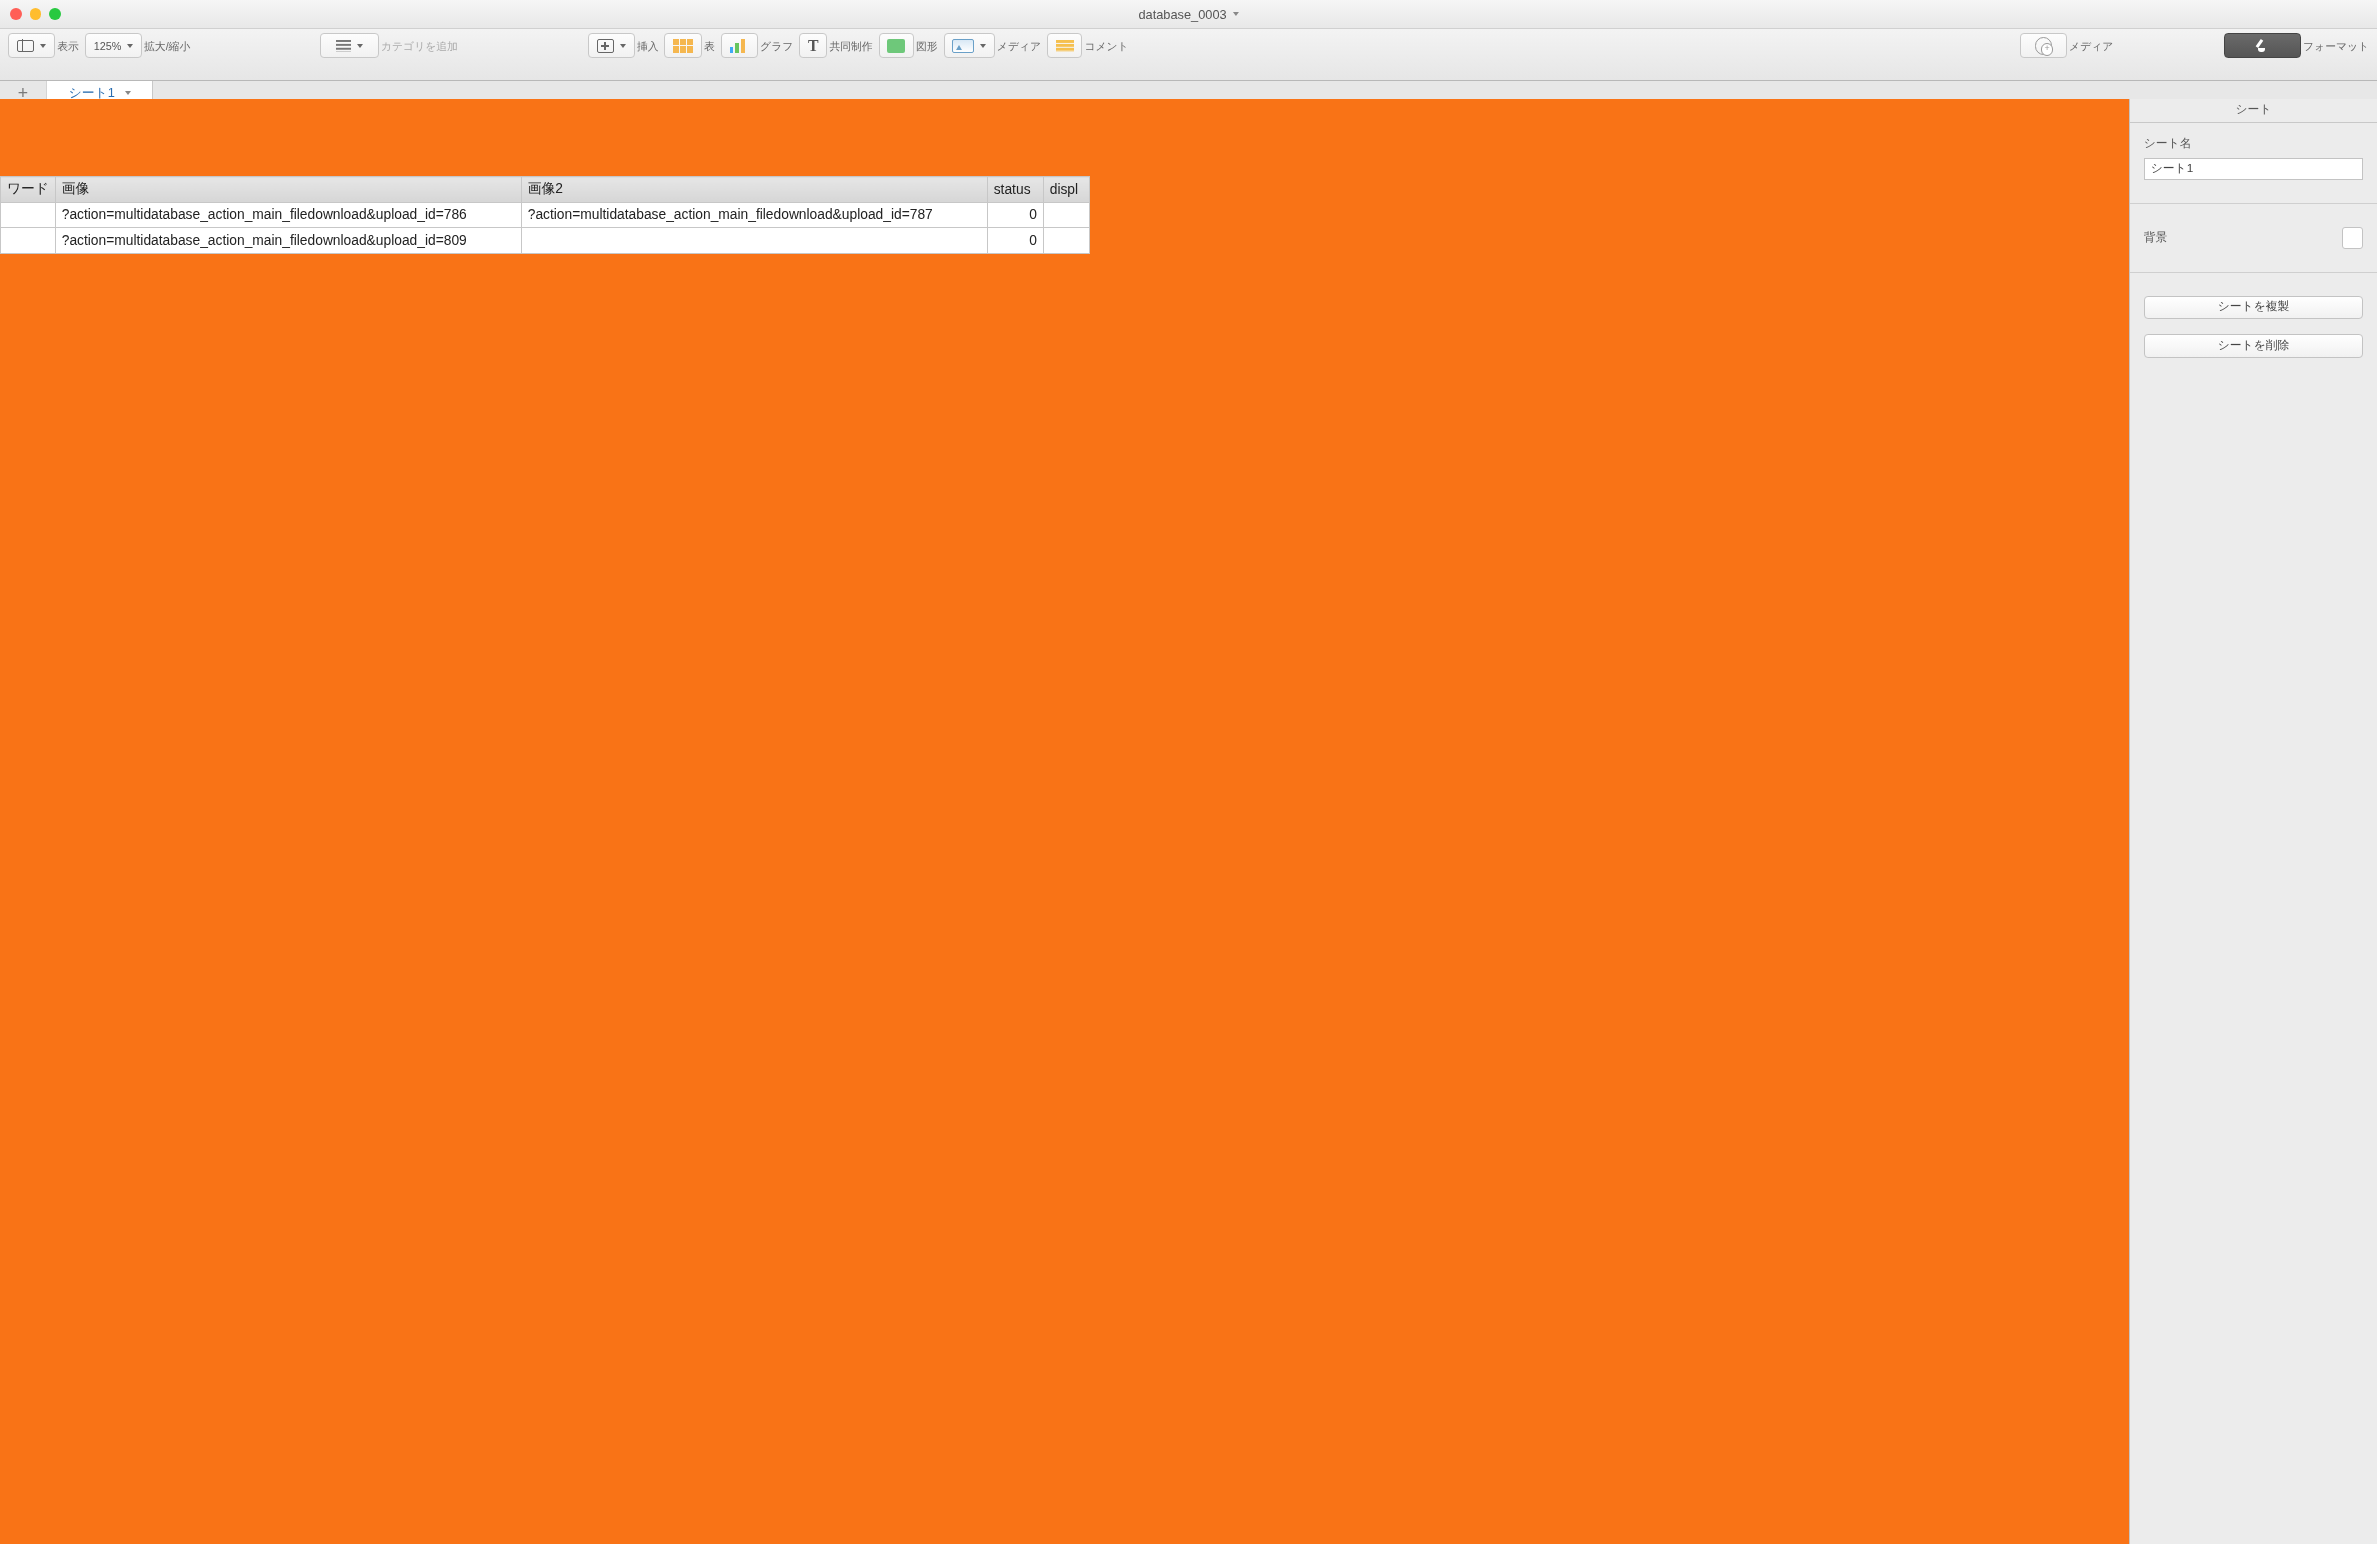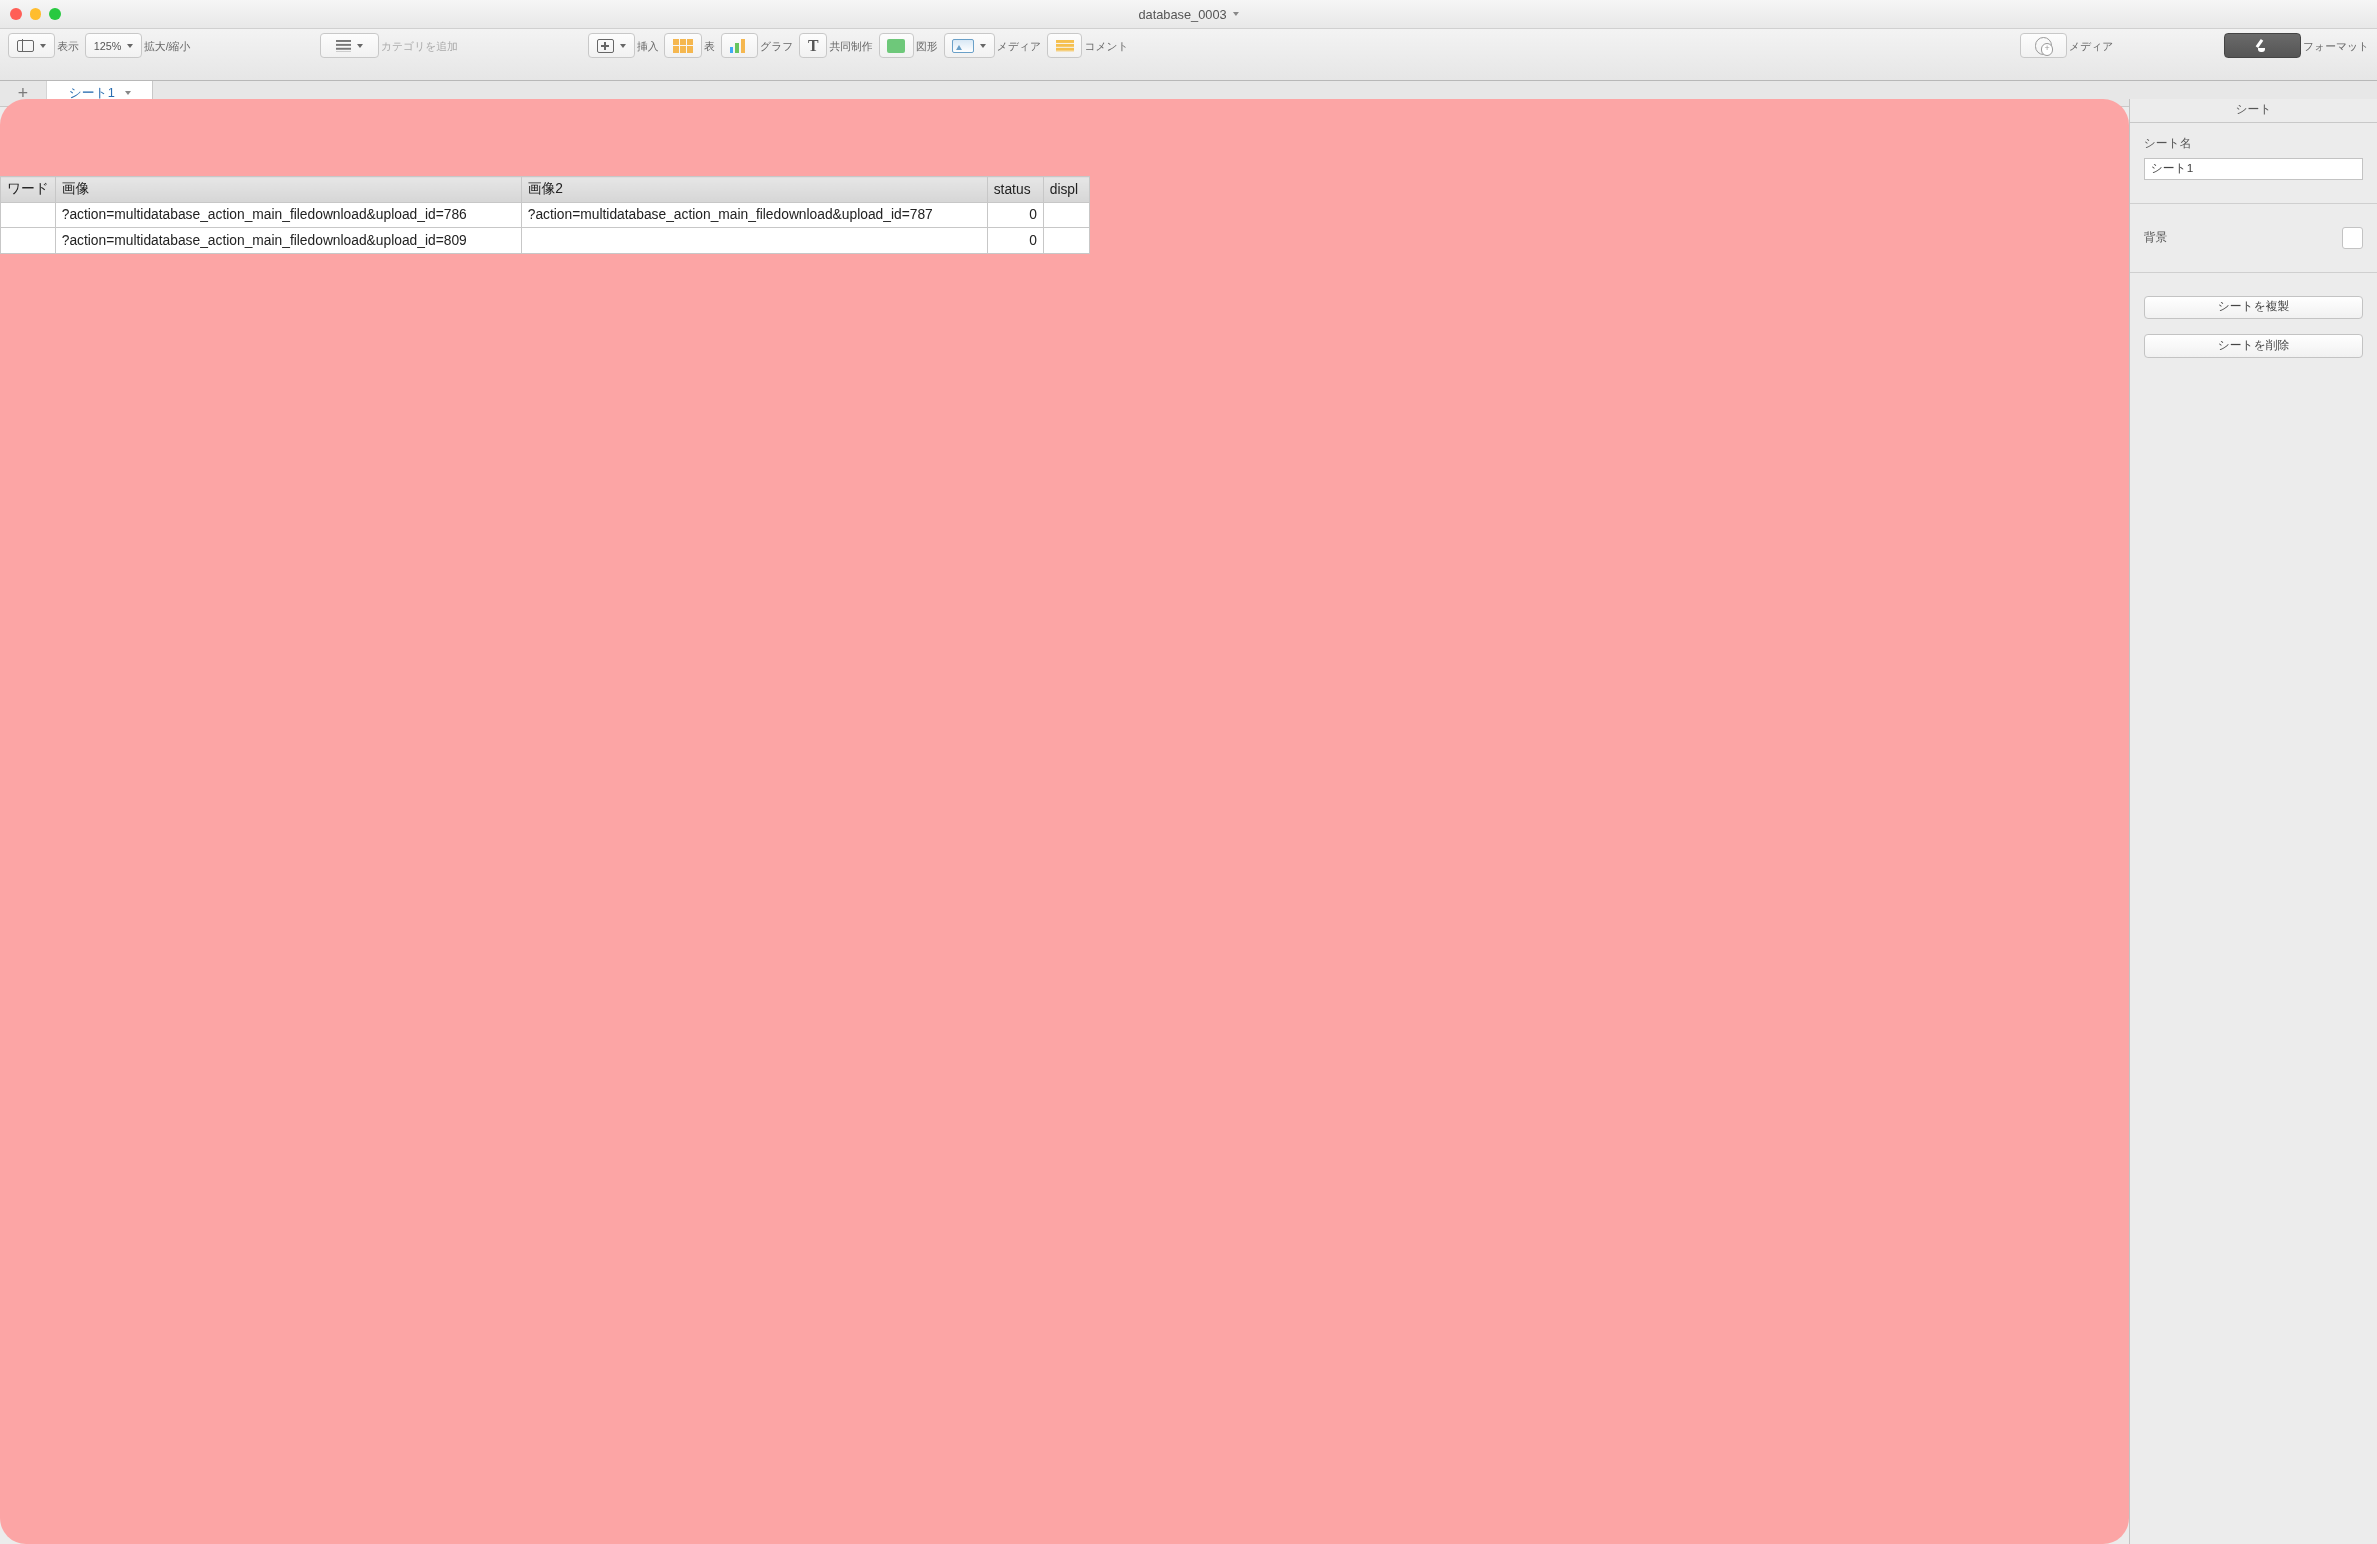--- a/index.html
+++ b/index.html
@@ -50,21 +50,21 @@
 
 
 .tabstrip{ height:25.6px; background:#e7e7e7;border-bottom:1px solid #c8c8c8;display:flex;align-items:stretch;}
 .tab-add{ width:47px;display:flex;align-items:center;justify-content:center;color:#7a7a7a;font-size:17.7px;cursor:pointer;border-right:1px solid #d4d4d4;}
 .tab{ padding:0 21.7px;display:flex;align-items:center;gap:7.9px;font-size:12.8px;color:#3a78b5;cursor:pointer;position:relative;}
 .tab.active{background:#ffffff;border-right:1px solid #c8c8c8;color:#2a6db0;}
 .tab .chev-mini{border-top-color:#888;}
 
 
 .split{ position:absolute; top:99px; bottom:0; left:0; right:0; display:flex;}
-.canvas{ flex:1; background:#fca5a5; overflow:auto; position:relative;border-radius:26px;}
+.canvas{ flex:1; background:#f97316; overflow:auto; position:relative;}
 .inspector{ width:248px; background:#ececec; border-left:1px solid #c3c3c3; display:flex; flex-direction:column;}
 
 
 .sheet-gap{ height:77px; }
 .grid{ border-collapse:collapse; font-size:13.8px; color:#222; table-layout:fixed;}
 .grid th,.grid td{ border:1px solid #c7c7c7; height:25.6px; padding:2px 5.9px; white-space:nowrap; overflow:hidden;}
 .grid th{ background:linear-gradient(#e6e6e6,#d6d6d6); font-weight:400; text-align:left;}
 .grid td{ background:#fff;}
 .col-a{width:49px;} .col-b{width:466px;} .col-c{width:466px;} .col-d{width:56px;text-align:right;} .col-e{width:46px;}
 .grid td.num{text-align:right;}

